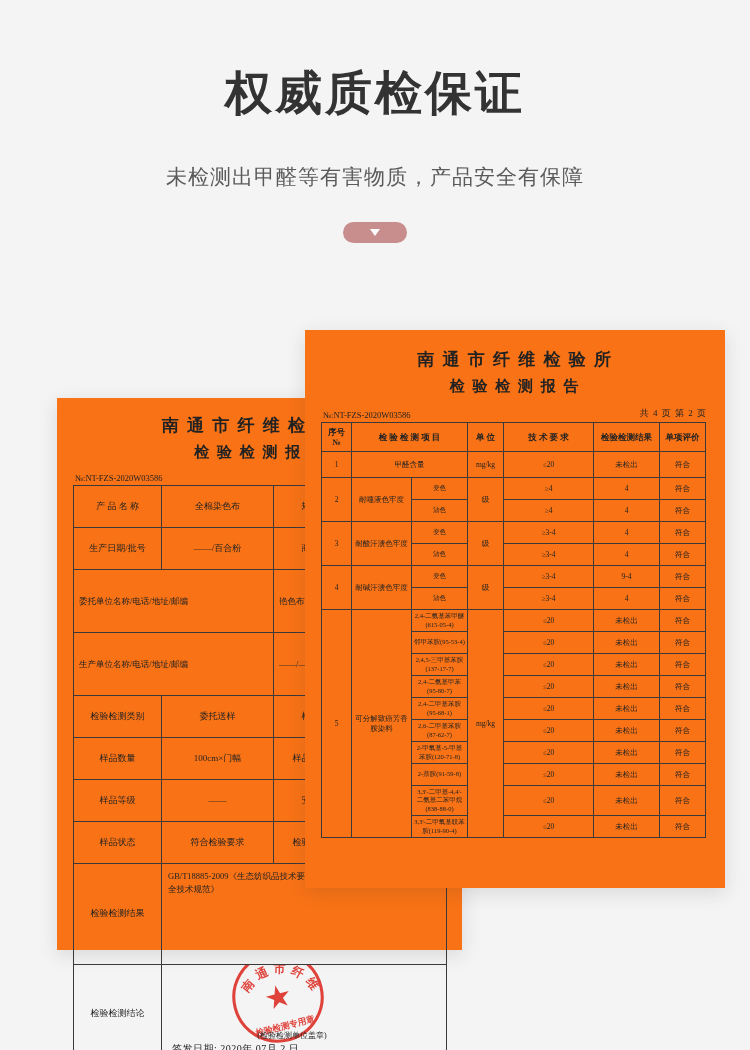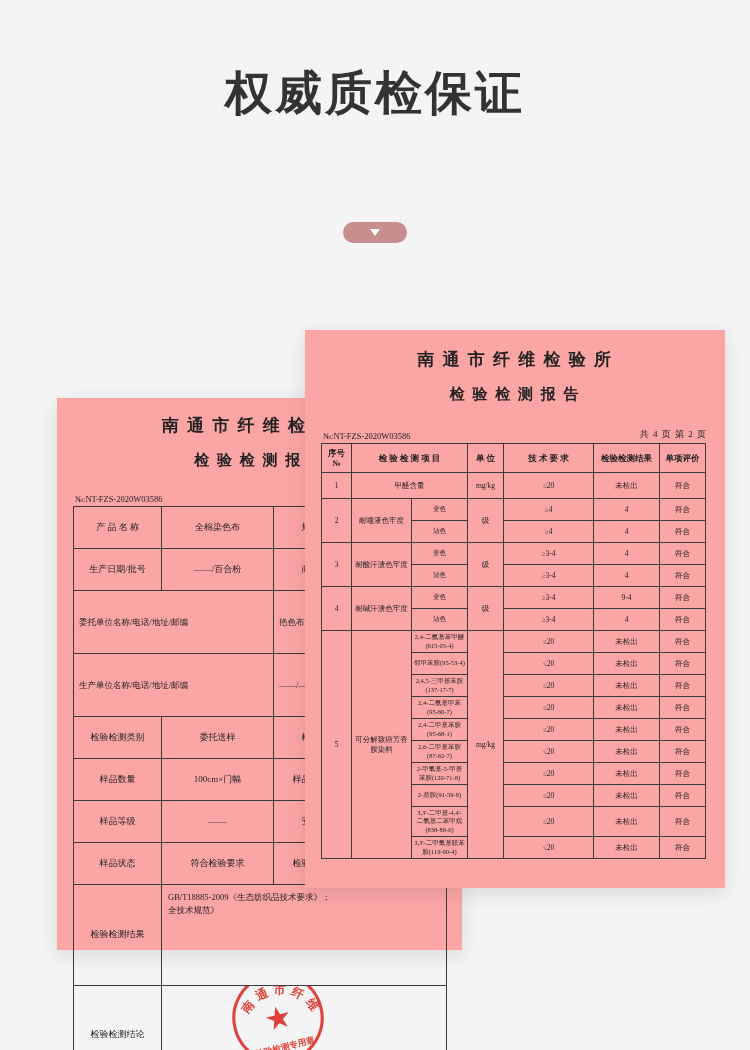--- a/index.html
+++ b/index.html
@@ -27,38 +27,38 @@
     background:#c78e8d;border:none;cursor:pointer;
     display:flex;align-items:center;justify-content:center;
   }
   .tri-down{
     width:0;height:0;
     border-left:5px solid transparent;border-right:5px solid transparent;
     border-top:7px solid #fff;
   }
   
   .paper{
-    position:absolute;background:#fca5a5;
+    position:absolute;background:#f97316;
     box-shadow:0 5px 18px rgba(40,40,40,.13);
     font-family:"Liberation Serif","DejaVu Serif",serif;
     color:#222;
   }
   .paper-left{left:57px;top:398px;width:405px;height:552px;padding:12px 16px;box-sizing:border-box;z-index:1;}
   .paper-right{left:305px;top:330px;width:420px;height:558px;padding:14px 16px;box-sizing:border-box;z-index:2;}
   .doc-org{
     text-align:center;font-size:17px;font-weight:700;
     letter-spacing:2px;margin-top:4px;
   }
   .doc-title{
     text-align:center;font-size:15px;font-weight:700;
-    letter-spacing:2px;margin-top:14px;
+    letter-spacing:2px;margin-top:6px;
   }
   .doc-no-row{
     display:flex;justify-content:space-between;align-items:flex-end;
-    font-size:8.5px;margin-top:24px;margin-bottom:2px;padding:0 2px;
+    font-size:8.5px;margin-top:11px;margin-bottom:2px;padding:0 2px;
   }
   .page-info{font-size:9px;letter-spacing:1px;}
   
   table{border-collapse:collapse;table-layout:fixed;border-radius:28px;}
   .info-table,.report-table{border:1.5px solid #3a3a3a;}
   .info-table td,.report-table td,.report-table th{
     border:1px solid #3a3a3a;overflow:hidden;
   }
   
   .info-table{width:373px;}
@@ -109,20 +109,21 @@
   .report-table td.c-item{font-size:7.5px;}
   .report-table tr{height:22px;}
   .report-table tr.first-row{height:26px;}
 </style>
 </head>
 <body>
 
 <div class="stage">
 
   <h1 class="hero-title">权威质检保证</h1>
+  <p class="hero-subtitle">未检测出甲醛等有害物质，产品安全有保障</p>
   <button class="scroll-pill">
     <span class="tri-down"></span>
   </button>
 
   <section class="paper paper-left">
     <div class="doc-org">南 通 市 纤 维 检 验 所</div>
     <div class="doc-title">检 验 检 测 报 告</div>
     <div class="doc-no-row">
       <span>№:NT-FZS-2020W03586</span>
     </div>

